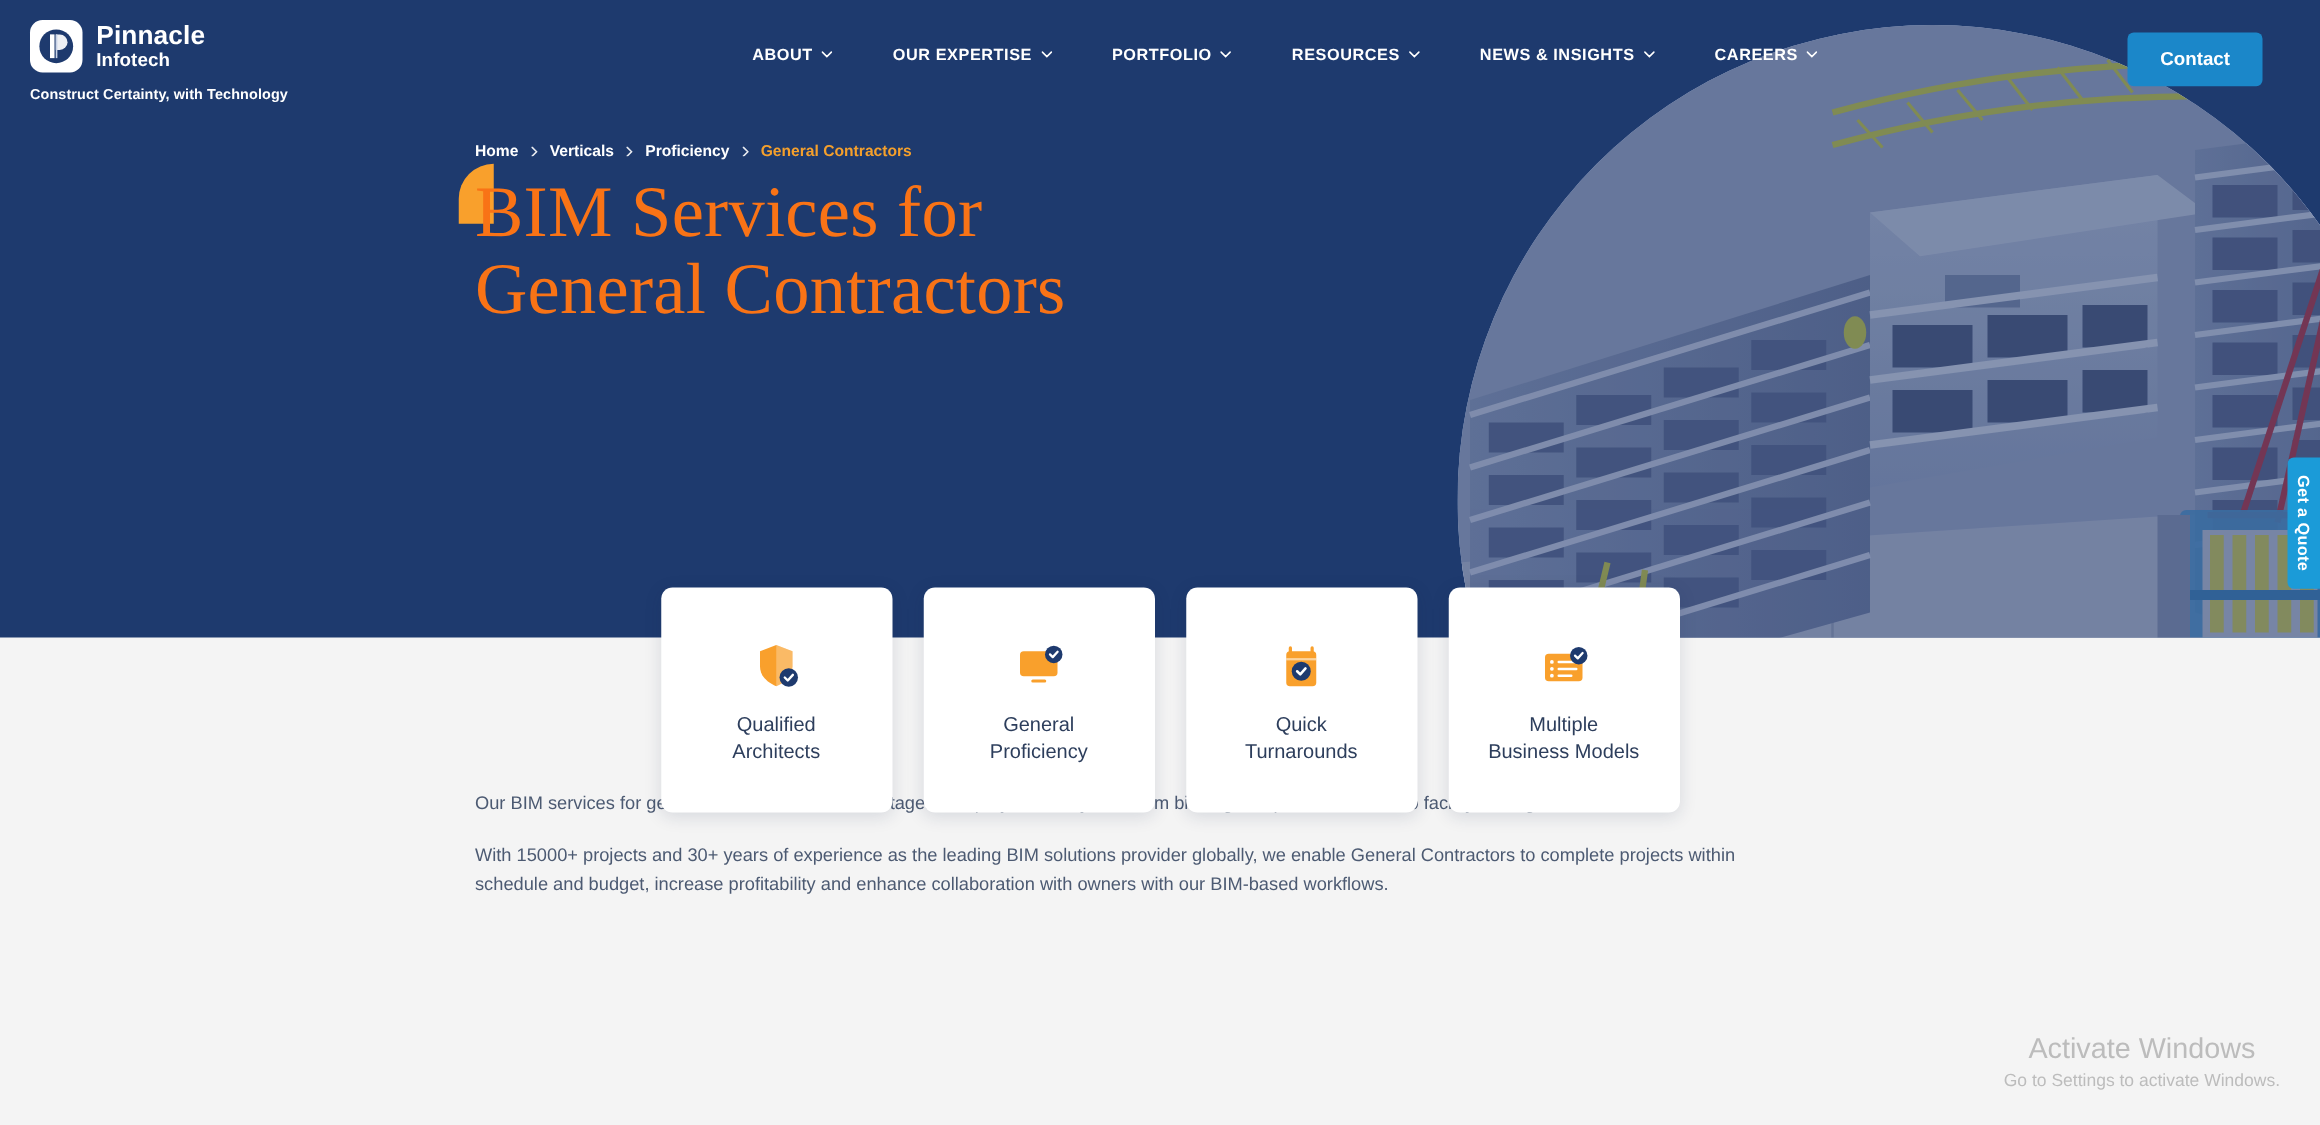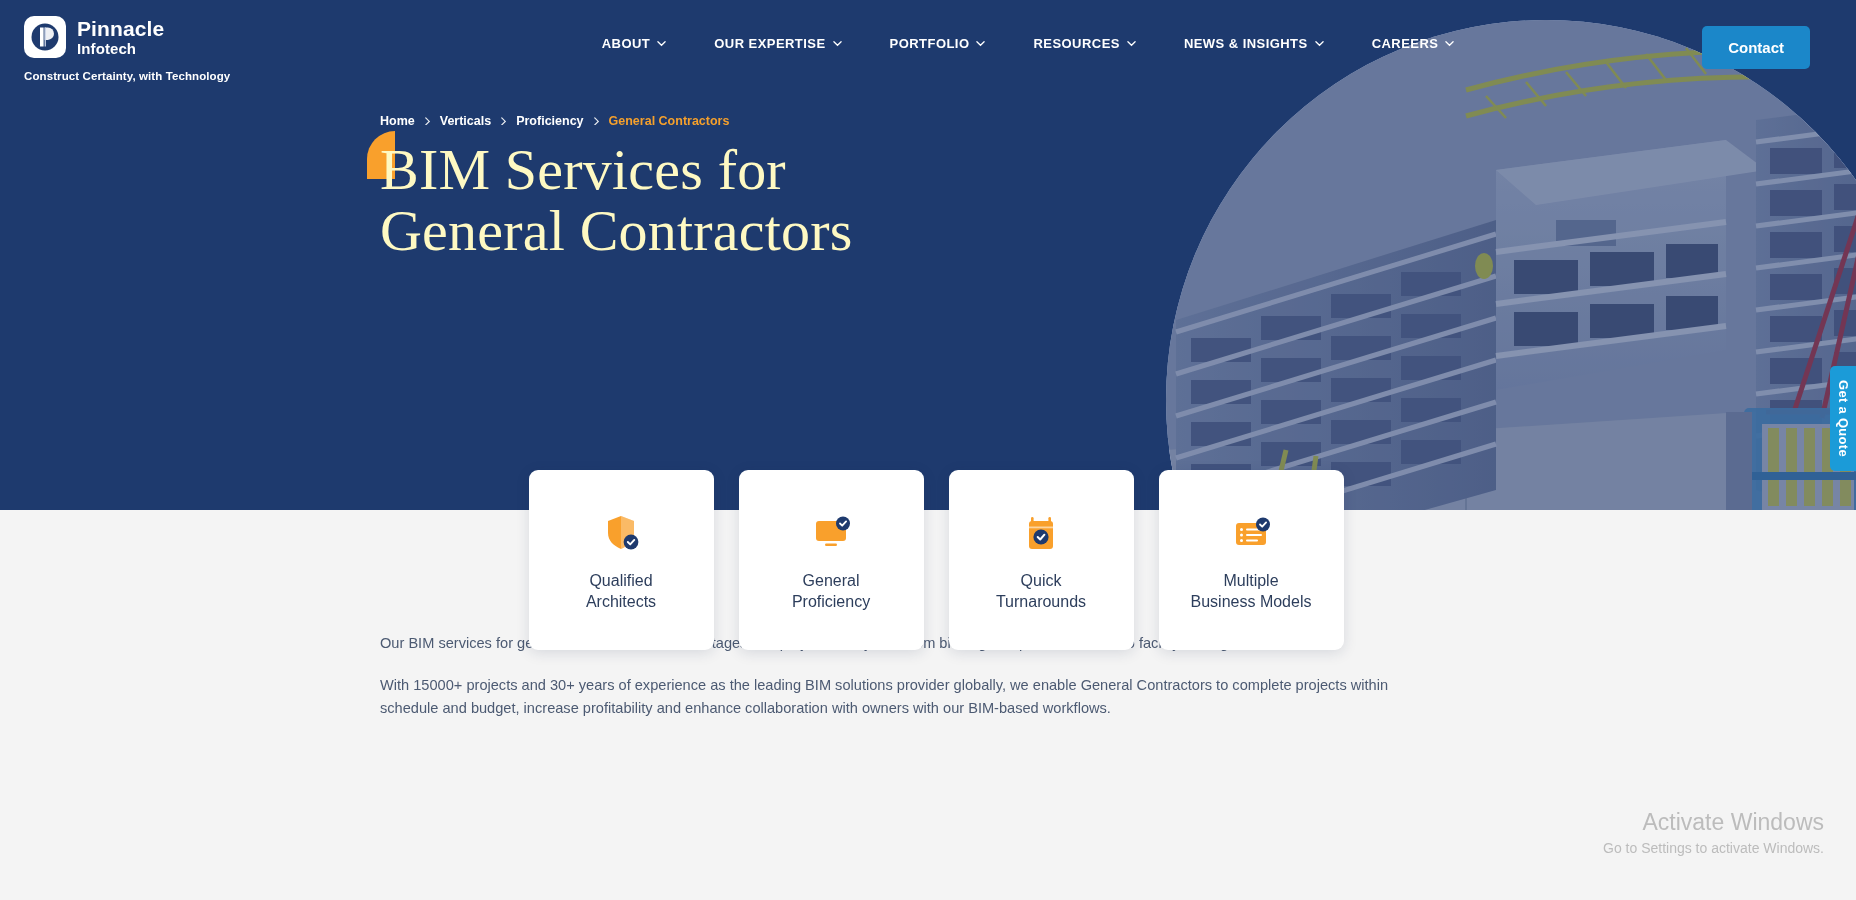--- a/index.html
+++ b/index.html
@@ -105,21 +105,21 @@
     width:28px; height:48px;
     background:#f9a02c;
     border-top-left-radius:28px;
     border-bottom-left-radius:0;
     border-top-right-radius:0;
     z-index:0;
   }
   .hero-title {
     position:relative; z-index:1;
     font-family:"Liberation Serif", serif;
-    color:#fef9c3; font-size:58px; font-weight:400;
+    color:#f97316; font-size:58px; font-weight:400;
     line-height:1.05; letter-spacing:.2px;
   }
   .hero-title .ln { display:block; }
 
   
   .quote-tab {
     position:absolute; right:0; top:366px; z-index:20;
     background:#1b9bd8; color:#ffffff;
     width:26px; padding:14px 0;
     border-radius:5px 0 0 5px;
@@ -199,22 +199,22 @@
   .content p {
     color:#4c5a72;
     font-size:14.6px;
     line-height:1.62;
     margin-bottom:18px;
     max-width:1045px;
   }
 
   
   .watermark {
-    position:absolute; right:32px; bottom:44px;
-    text-align:right; color:#b9b9b9; z-index:30;
+    position:absolute; right:32px; bottom:28px;
+    text-align:center; color:#b9b9b9; z-index:30;
     pointer-events:none; user-select:none;
   }
   .watermark .w1 { font-size:23px; line-height:1.2; color:#bcbcbc; }
   .watermark .w2 { font-size:14px; margin-top:3px; color:#bcbcbc; }
 </style>
 </head>
 <body>
 
 <div class="hero">
 

